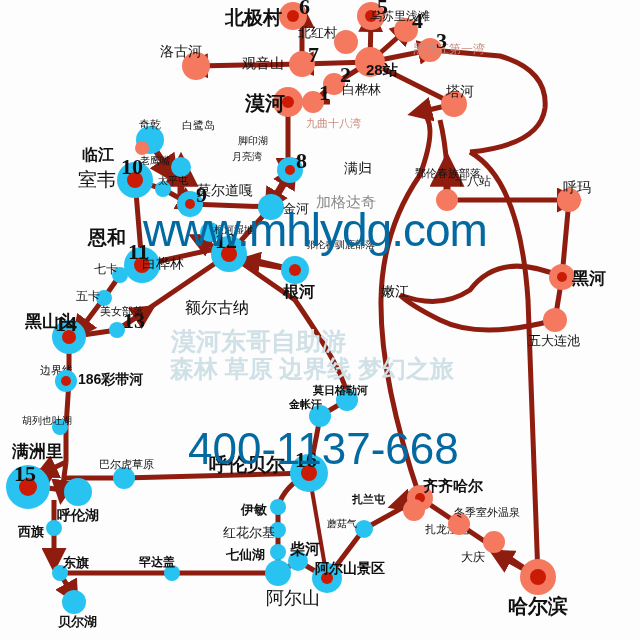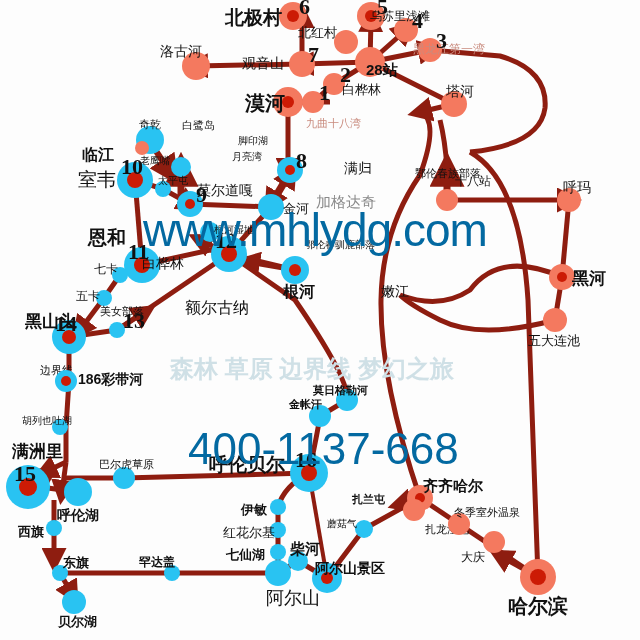--- a/index.html
+++ b/index.html
@@ -243,14 +243,15 @@
       <div class="lbl" style="left: 454px; top: 507px; font-size: 11px; font-weight: normal;">冬季室外温泉</div>
       <div class="node" style="left: 494px; top: 542px; width: 22px; height: 22px; background: rgb(244, 121, 95);"></div>
       <div class="lbl" style="left: 461px; top: 551px; font-size: 12px; font-weight: normal;">大庆</div>
       <div class="node" style="left: 538px; top: 577px; width: 36px; height: 36px; background: rgb(244, 121, 95);"></div>
       <div class="node" style="left: 538px; top: 577px; width: 16px; height: 16px; background: rgb(204, 27, 5);"></div>
       <div class="lbl" style="left: 508px; top: 596px; font-size: 20px; font-weight: bold;">哈尔滨</div>
     </div>
 
   <div class="wm" style="left:143px;top:203px;font-size:46px;letter-spacing:-1px;">www.mhlydg.com</div>
   <div class="wm" style="left:188px;top:424px;font-size:44px;">400-1137-668</div>
+  <div class="wm2" style="left:171px;top:325px;font-size:25px;">漠河东哥自助游</div>
   <div class="wm2" style="left:170px;top:353px;font-size:24px;">森林 草原 边界线 梦幻之旅</div>
 </div>
 
 </body></html>

